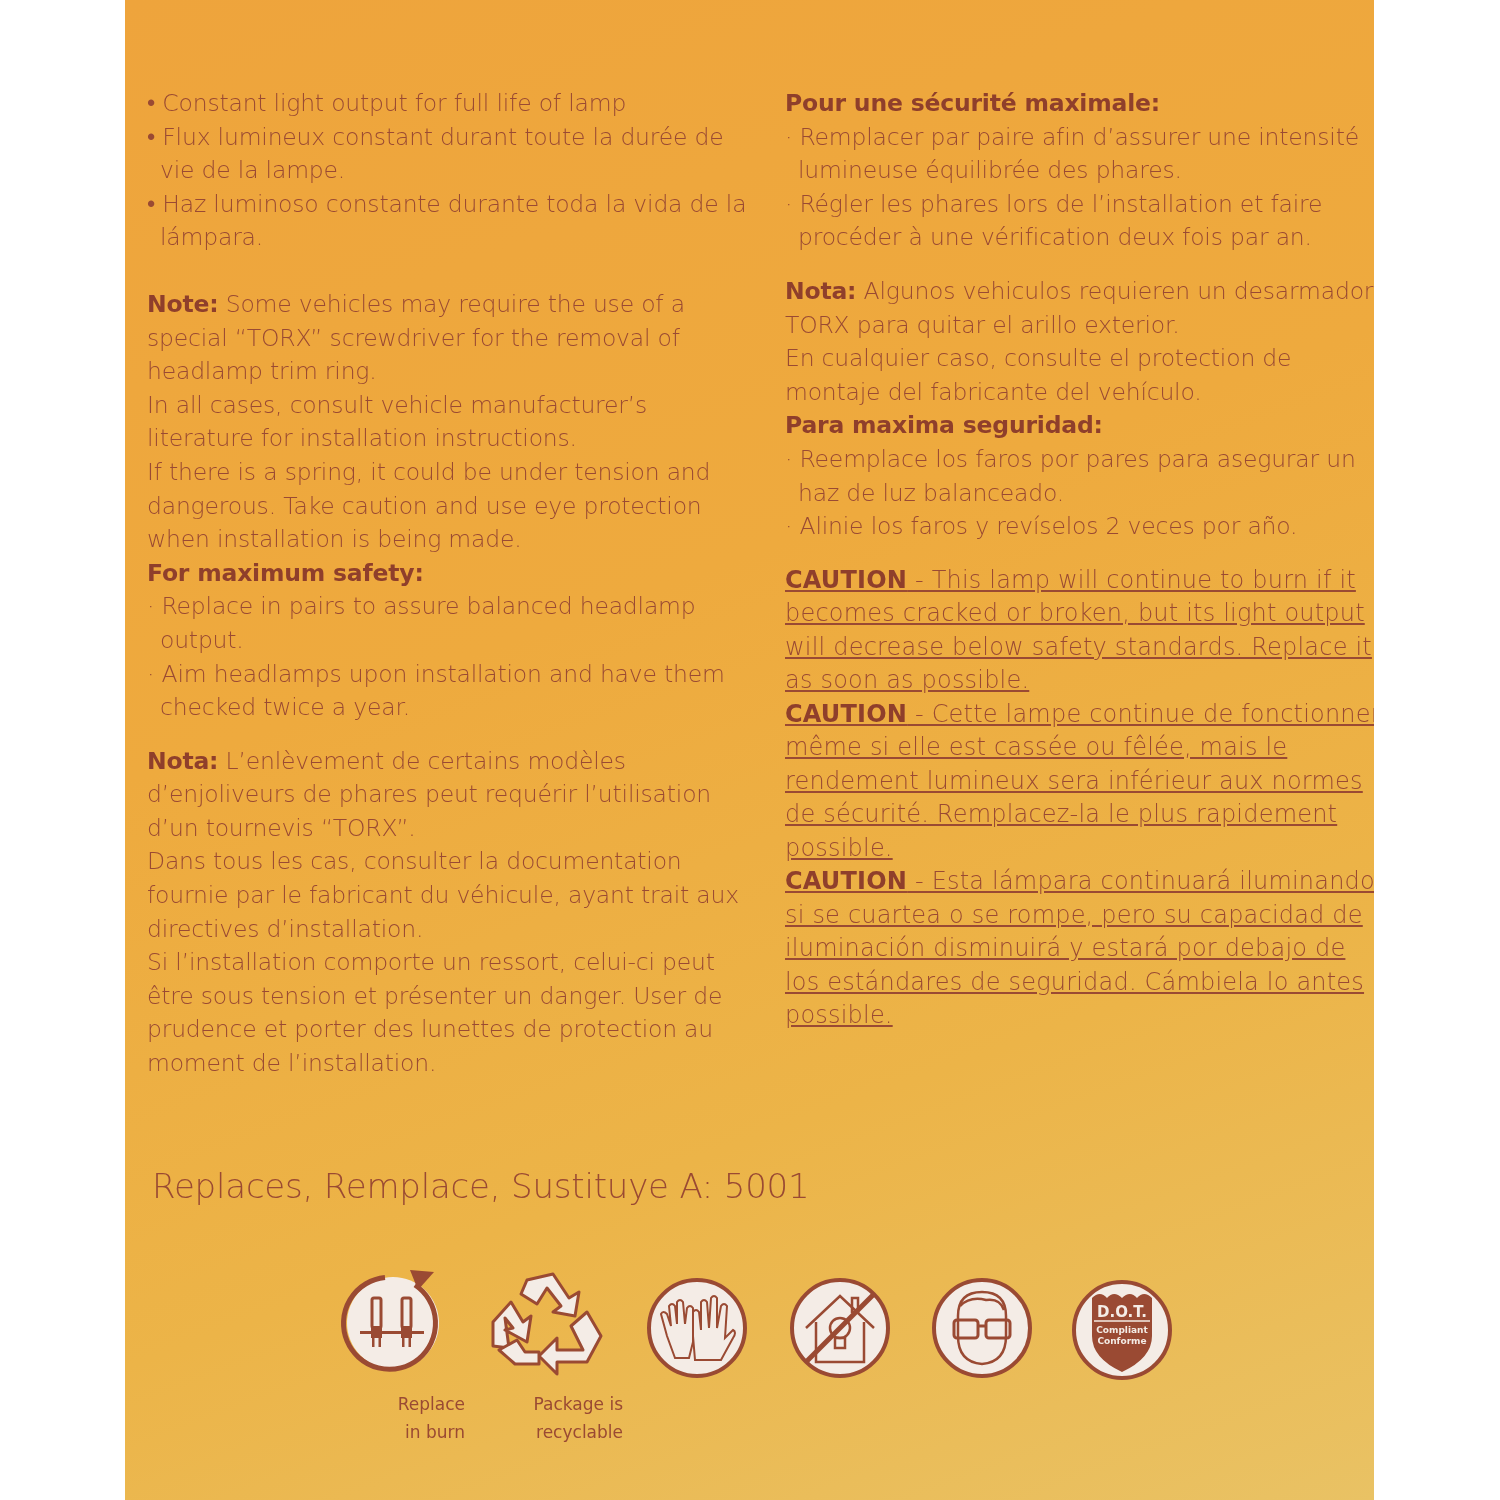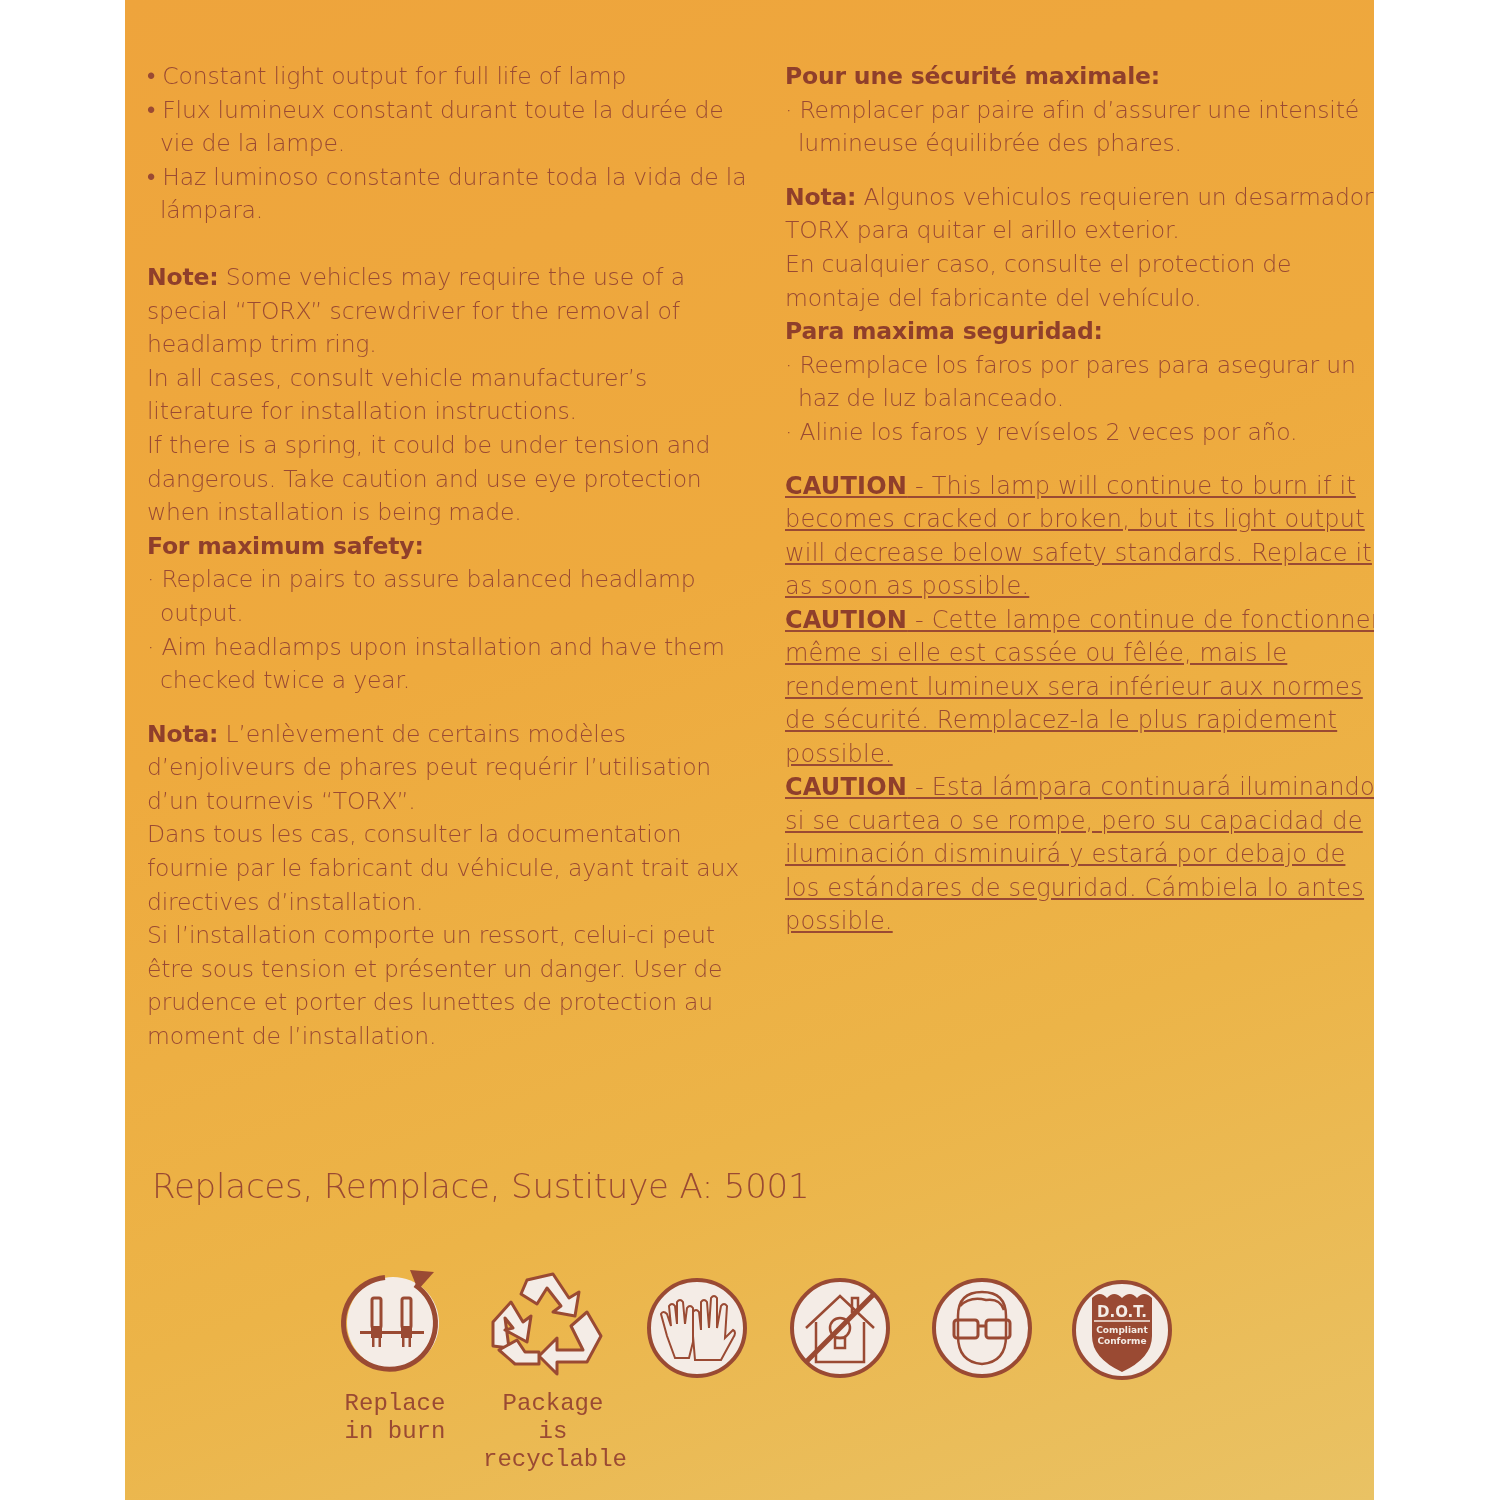--- a/index.html
+++ b/index.html
@@ -5,32 +5,32 @@
     html, body { margin: 0; padding: 0; }
     body {
       width: 1500px; height: 1500px; background: #ffffff; position: relative; overflow: hidden;
       font-family: "DejaVu Sans", sans-serif;
     }
     .panel {
       position: absolute; left: 125px; top: 0; width: 1249px; height: 1500px;
       background: linear-gradient(160deg, #eea43c 0%, #eeaa3e 40%, #ecb448 70%, #e9c264 100%);
       overflow: hidden;
     }
-    .col { position: absolute; color: #9a4a33; font-size: 23.5px; line-height: 33.6px; letter-spacing: -0.2px; font-weight: 300; }
+    .col { position: absolute; color: #9a4a33; font-size: 23.5px; line-height: 33.6px; letter-spacing: -0.2px; font-weight: 300; margin-top: 27px; }
     .col-left { left: 22px; top: 60px; width: 610px; }
     .col-right { left: 660px; top: 60px; width: 600px; }
     .col p { margin: 0; }
     .gap { height: 33px; }
     .gap-s { height: 20px; }
     .b { font-weight: bold; color: #8f3f2b; }
     .bi { padding-left: 13px; text-indent: -13px; }
     .caut { font-size: 24px; line-height: 33.5px; letter-spacing: 0.2px; text-decoration: underline; }
     .replaces { position: absolute; left: 27px; top: 1166px; font-size: 34px; color: #9a4a33; letter-spacing: -0.2px; font-weight: 300; }
     .icon { position: absolute; width: 106px; height: 106px; }
-    .icon-label { position: absolute; text-align: center; color: #9a4a33; font-size: 24px; line-height: 28px; width: 140px; font-family: Liberation Mono, monospace; }
+    .icon-label { position: absolute; text-align: right; color: #9a4a33; font-size: 17px; line-height: 28px; width: 140px; }
   </style>
 </head>
 <body>
 
 <div class="panel">
 
   <div class="col col-left">
     <p class="bi">• Constant light output for full life of lamp</p>
     <p class="bi">• Flux lumineux constant durant toute la durée de vie de la lampe.</p>
     <p class="bi">• Haz luminoso constante durante toda la vida de la lámpara.</p>
@@ -43,20 +43,21 @@
     <p class="bi">· Aim headlamps upon installation and have them checked twice a year.</p>
     <div class="gap-s"></div>
     <p><span class="b">Nota:</span><span> L’enlèvement de certains modèles d’enjoliveurs de phares peut requérir l’utilisation d’un tournevis “TORX”.</span></p>
     <p>Dans tous les cas, consulter la documentation fournie par le fabricant du véhicule, ayant trait aux directives d’installation.</p>
     <p>Si l’installation comporte un ressort, celui-ci peut être sous tension et présenter un danger. User de prudence et porter des lunettes de protection au moment de l’installation.</p>
   </div>
 
   <div class="col col-right">
     <p class="b">Pour une sécurité maximale:</p>
     <p class="bi">· Remplacer par paire afin d’assurer une intensité lumineuse équilibrée des phares.</p>
+    <p class="bi">· Régler les phares lors de l’installation et faire procéder à une vérification deux fois par an.</p>
     <div class="gap-s"></div>
     <p><span class="b">Nota:</span><span> Algunos vehiculos requieren un desarmador TORX para quitar el arillo exterior.</span></p>
     <p>En cualquier caso, consulte el protection de montaje del fabricante del vehículo.</p>
     <p class="b">Para maxima seguridad:</p>
     <p class="bi">· Reemplace los faros por pares para asegurar un haz de luz balanceado.</p>
     <p class="bi">· Alinie los faros y revíselos 2 veces por año.</p>
     <div class="gap-s"></div>
     <p class="caut"><span class="b">CAUTION</span><span> - This lamp will continue to burn if it becomes cracked or broken, but its light output will decrease below safety standards. Replace it as soon as possible.</span></p>
     <p class="caut"><span class="b">CAUTION</span><span> - Cette lampe continue de fonctionner même si elle est cassée ou fêlée, mais le rendement lumineux sera inférieur aux normes de sécurité. Remplacez-la le plus rapidement possible.</span></p>
     <p class="caut"><span class="b">CAUTION</span><span> - Esta lámpara continuará iluminando si se cuartea o se rompe, pero su capacidad de iluminación disminuirá y estará por debajo de los estándares de seguridad. Cámbiela lo antes possible.</span></p>

